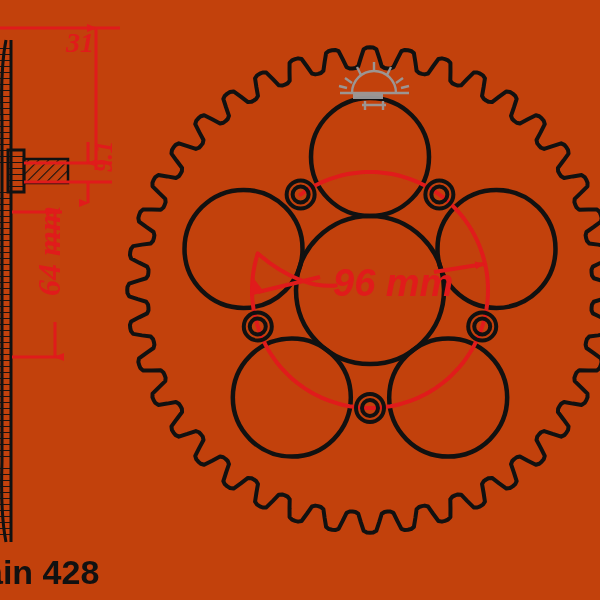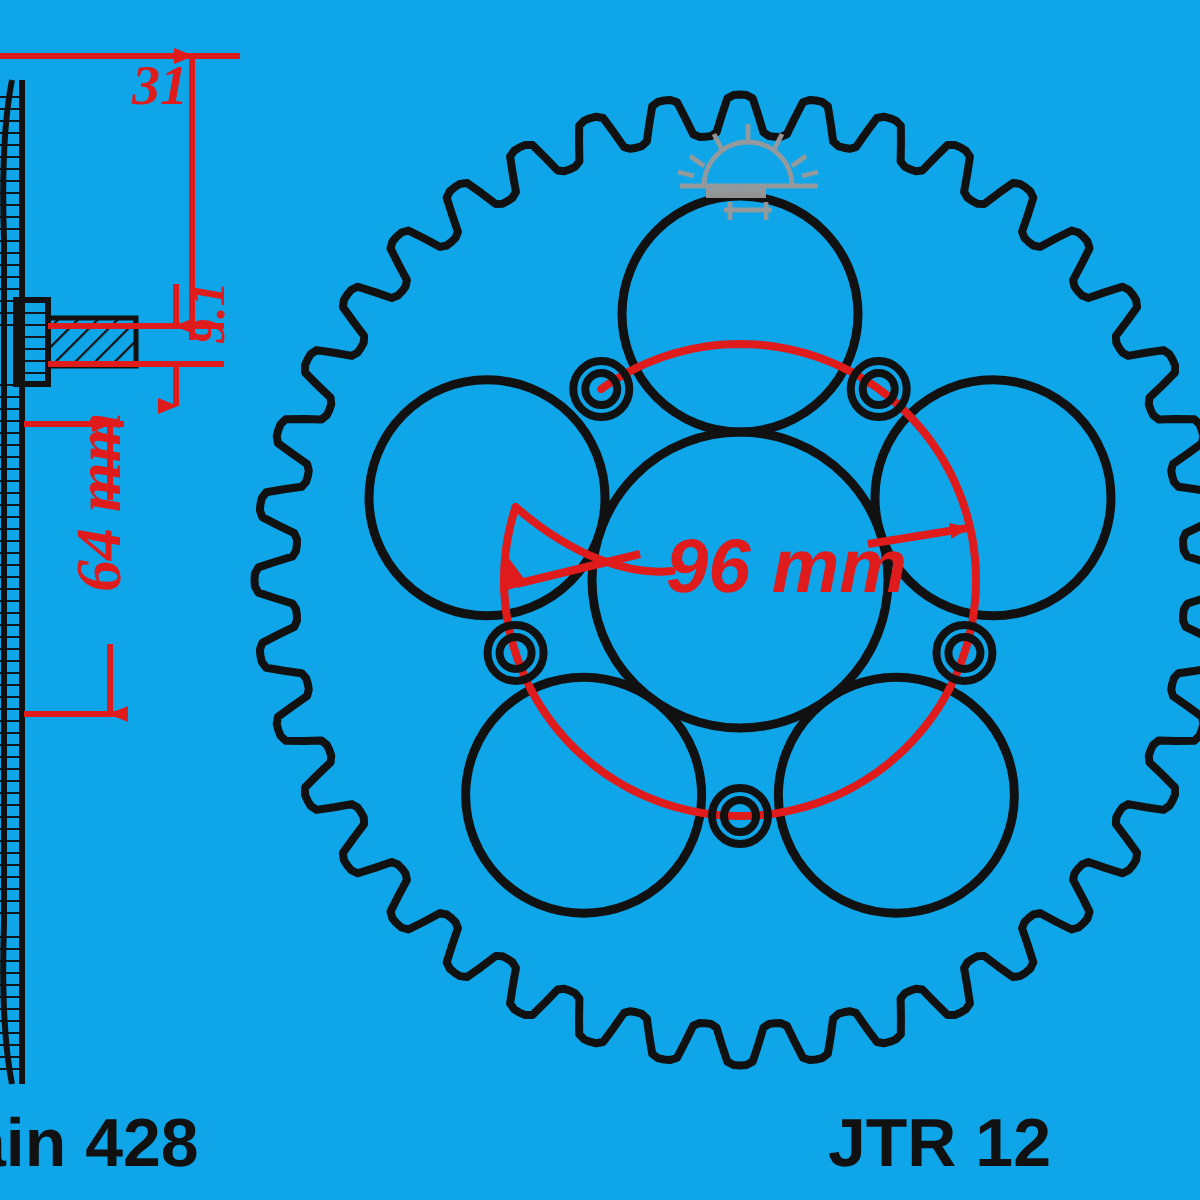--- a/index.html
+++ b/index.html
@@ -8,21 +8,21 @@
     padding: 0;
     background: #ffffff;
   }
   body {
     font-family: "Liberation Sans", sans-serif;
   }
   #drawing-root {
     position: relative;
     width: 600px;
     height: 600px;
-    background: #0ea5e9;
+    background: #c2410c;
     overflow: hidden;
   }
   #drawing-svg {
     position: absolute;
     left: 0;
     top: 0;
     width: 600px;
     height: 600px;
     display: block;
   }
@@ -187,15 +187,14 @@
         <line x1="339" y1="86" x2="347" y2="88"></line>
         <line x1="409" y1="86" x2="401" y2="88"></line>
         <rect x="353" y="93" width="30" height="6" fill="#9a9a9a" stroke="none"></rect>
         <path d="M365 101 l0 9 M383 101 l0 9 M362 105 l24 0"></path>
       </g>
     </g>
   </svg>
 
   <div class="label-text" id="chain-label">ain 428</div>
 
-  <div class="label-text" id="part-label">JTR 12</div>
 
 </div>
 
 </body></html>

